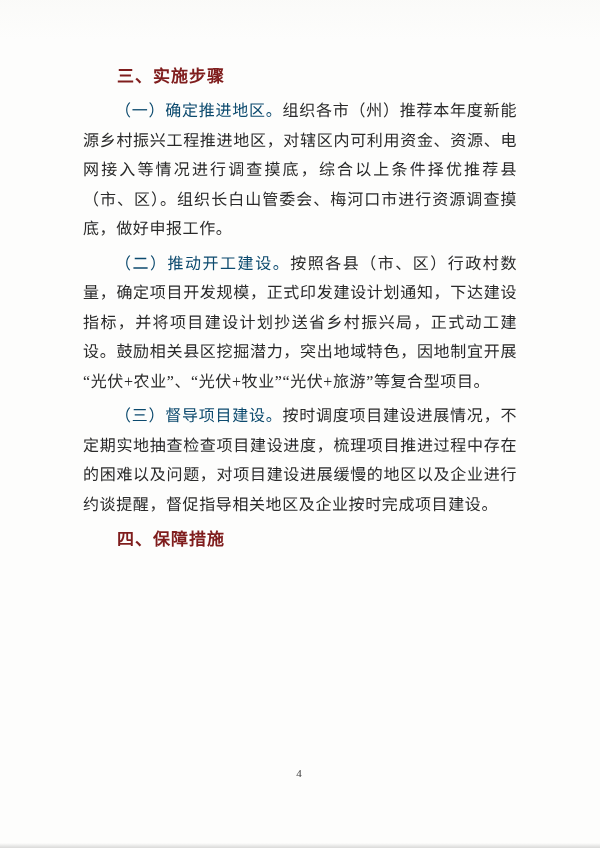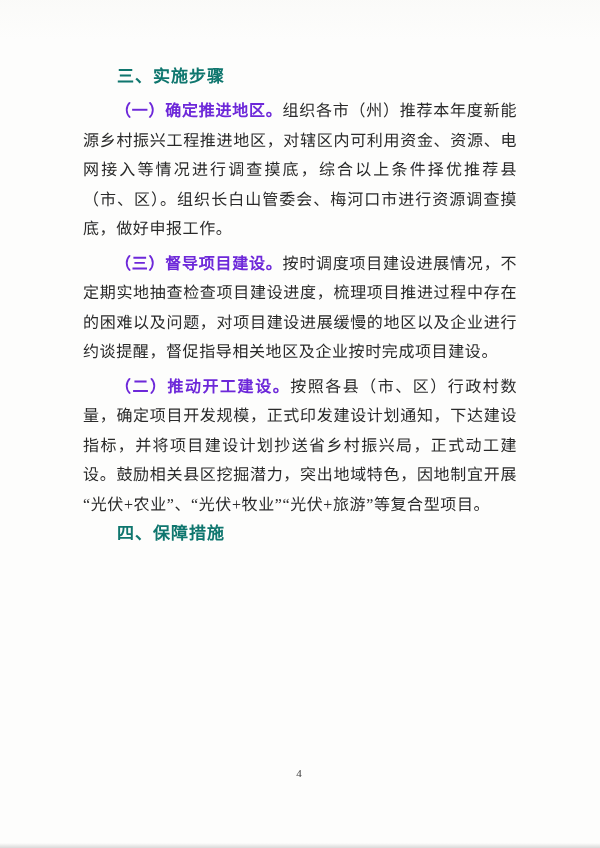--- a/index.html
+++ b/index.html
@@ -20,39 +20,39 @@
     position: absolute;
     left: 83px;
     top: 62px;
     width: 434px;
   }
   .heading {
     font-family: "Liberation Sans", "DejaVu Sans", sans-serif;
     font-weight: bold;
     font-size: 17px;
     line-height: 30px;
-    color: #0f766e;
+    color: #7f1d1d;
     text-indent: 2em;
     letter-spacing: 1px;
     margin: 0;
   }
   .heading + .para { margin-top: 4px; }
   .para {
     font-size: 16px;
     line-height: 29.5px;
     letter-spacing: 0.6px;
     text-align: justify;
     text-indent: 2em;
     margin: 5px 0 0 0;
     color: #2a2a2a;
   }
-  .para + .heading { }
+  .para + .heading { margin-top: 6px; }
   .para .lead {
-    font-weight: bold;
-    color: #6d28d9;
+    font-weight: normal;
+    color: #0c4a6e;
   }
   .page-number {
     position: absolute;
     left: 0;
     width: 598px;
     top: 767px;
     text-align: center;
     font-size: 11px;
     color: #3a3a3a;
     font-family: "Liberation Serif", "DejaVu Serif", serif;
@@ -76,19 +76,19 @@
   }
 </style>
 </head>
 <body>
 
 <div class="sheet">
   <div class="scan-top-tint"></div>
   <main class="content" id="doc-content">
       <div class="heading">三、实施步骤</div>
       <p class="para"><span class="lead">（一）确定推进地区。</span><span>组织各市（州）推荐本年度新能源乡村振兴工程推进地区，对辖区内可利用资金、资源、电网接入等情况进行调查摸底，综合以上条件择优推荐县（市、区）。组织长白山管委会、梅河口市进行资源调查摸底，做好申报工作。</span></p>
+      <p class="para"><span class="lead">（二）推动开工建设。</span><span>按照各县（市、区）行政村数量，确定项目开发规模，正式印发建设计划通知，下达建设指标，并将项目建设计划抄送省乡村振兴局，正式动工建设。鼓励相关县区挖掘潜力，突出地域特色，因地制宜开展“光伏+农业”、“光伏+牧业”“光伏+旅游”等复合型项目。</span></p>
       <p class="para"><span class="lead">（三）督导项目建设。</span><span>按时调度项目建设进展情况，不定期实地抽查检查项目建设进度，梳理项目推进过程中存在的困难以及问题，对项目建设进展缓慢的地区以及企业进行约谈提醒，督促指导相关地区及企业按时完成项目建设。</span></p>
-      <p class="para"><span class="lead">（二）推动开工建设。</span><span>按照各县（市、区）行政村数量，确定项目开发规模，正式印发建设计划通知，下达建设指标，并将项目建设计划抄送省乡村振兴局，正式动工建设。鼓励相关县区挖掘潜力，突出地域特色，因地制宜开展“光伏+农业”、“光伏+牧业”“光伏+旅游”等复合型项目。</span></p>
       <div class="heading">四、保障措施</div>
     </main>
   <div class="page-number">4</div>
   <div class="scan-bottom-edge"></div>
 </div>
 
 </body></html>

